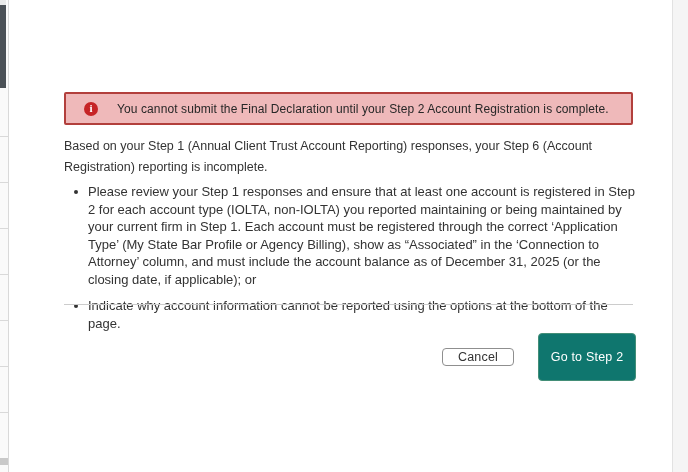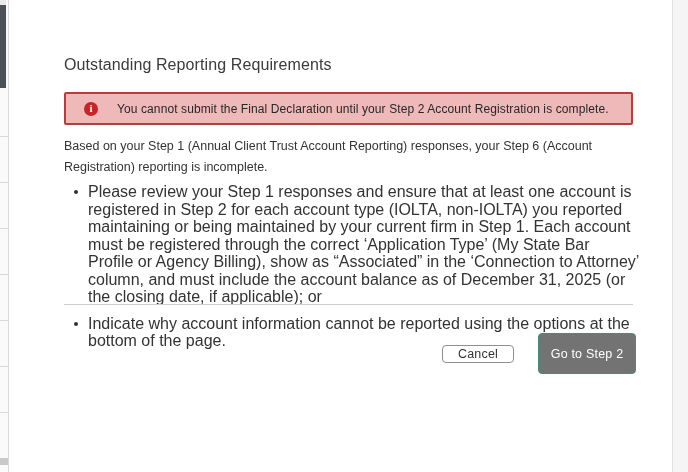--- a/index.html
+++ b/index.html
@@ -79,21 +79,21 @@
     position: absolute; left: 54px; top: 136px; width: 572px;
     font-size: 12.5px; line-height: 21px; color: #333333;
   }
   .bullets {
     position: absolute; left: 54px; top: 183px; width: 575px;
     list-style: none;
   }
   .bullets li {
     position: relative;
     padding-left: 24px;
-    font-size: 16px; line-height: 17.5px; color: #333333;
+    font-size: 13px; line-height: 17.5px; color: #333333;
     margin-bottom: 9px;
   }
   .bullets li::before {
     content: "";
     position: absolute; left: 10px; top: 7px;
     width: 4px; height: 4px; border-radius: 50%;
     background: #333333;
   }
   .divider {
     position: absolute; left: 54px; top: 304px; width: 569px; height: 1px;
@@ -110,22 +110,22 @@
     cursor: pointer;
     letter-spacing: 0.2px;
   }
   .btn-cancel {
     width: 72px; height: 18px;
     background: #ffffff;
     border: 1px solid #8f8f8f;
     color: #333333;
   }
   .btn-primary {
-    width: 98px; height: 41px;
-    background: #737373;
+    width: 98px; height: 48px;
+    background: #0f766e;
     border: 1px solid #438e77;
     color: #ffffff;
     font-weight: 500;
   }
 </style>
 </head>
 <body>
 
 <div class="bg-left-rail">
   <div class="row-line" style="top:136px"></div>
@@ -136,21 +136,20 @@
   <div class="row-line" style="top:366px"></div>
   <div class="row-line" style="top:412px"></div>
 </div>
 <div class="bg-left-cap"></div>
 <div class="bg-dark-strip"></div>
 <div class="bg-scroll-chip"></div>
 <div class="bg-right-rail"></div>
 
 <div class="dialog">
 
-  <h1 class="dialog-title">Outstanding Reporting Requirements</h1>
 
   <div class="alert">
     <span class="alert-icon"></span>
     <span class="alert-text">You cannot submit the Final Declaration until your Step 2 Account Registration is complete.</span>
   </div>
 
   <p class="intro">Based on your Step 1 (Annual Client Trust Account Reporting) responses, your Step 6 (Account Registration) reporting is incomplete.</p>
 
   <ul class="bullets">
     <li>Please review your Step 1 responses and ensure that at least one account is registered in Step 2 for each account type (IOLTA, non-IOLTA) you reported maintaining or being maintained by your current firm in Step 1. Each account must be registered through the correct ‘Application Type’ (My State Bar Profile or Agency Billing), show as “Associated” in the ‘Connection to Attorney’ column, and must include the account balance as of December 31, 2025 (or the closing date, if applicable); or</li>

